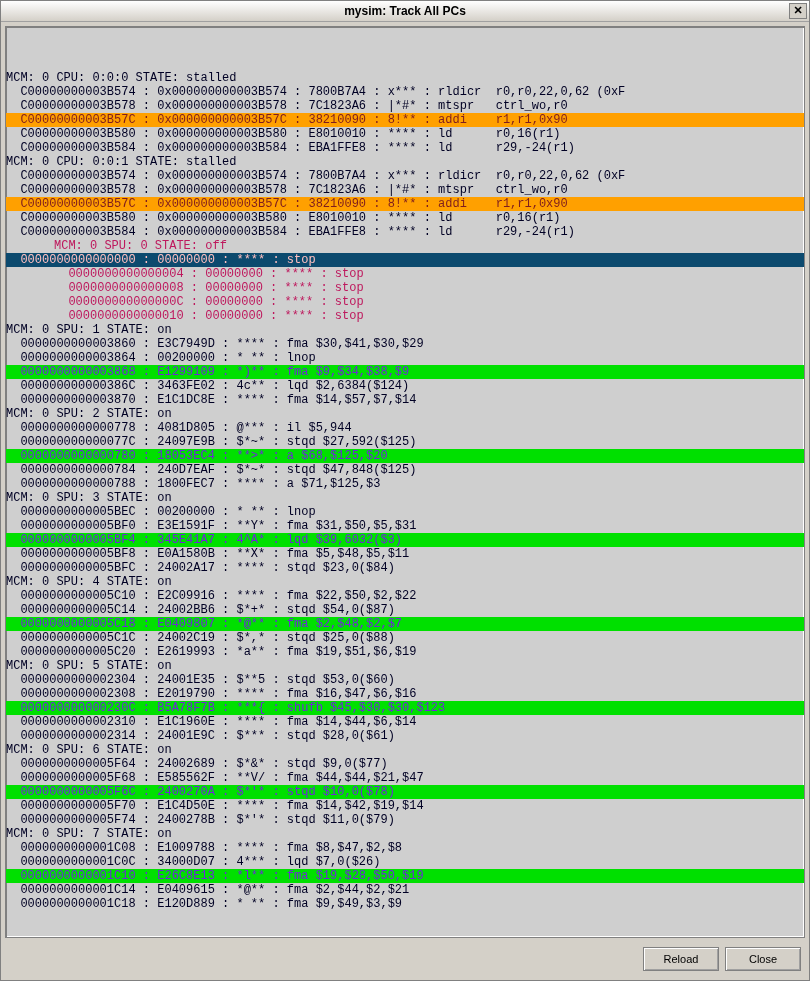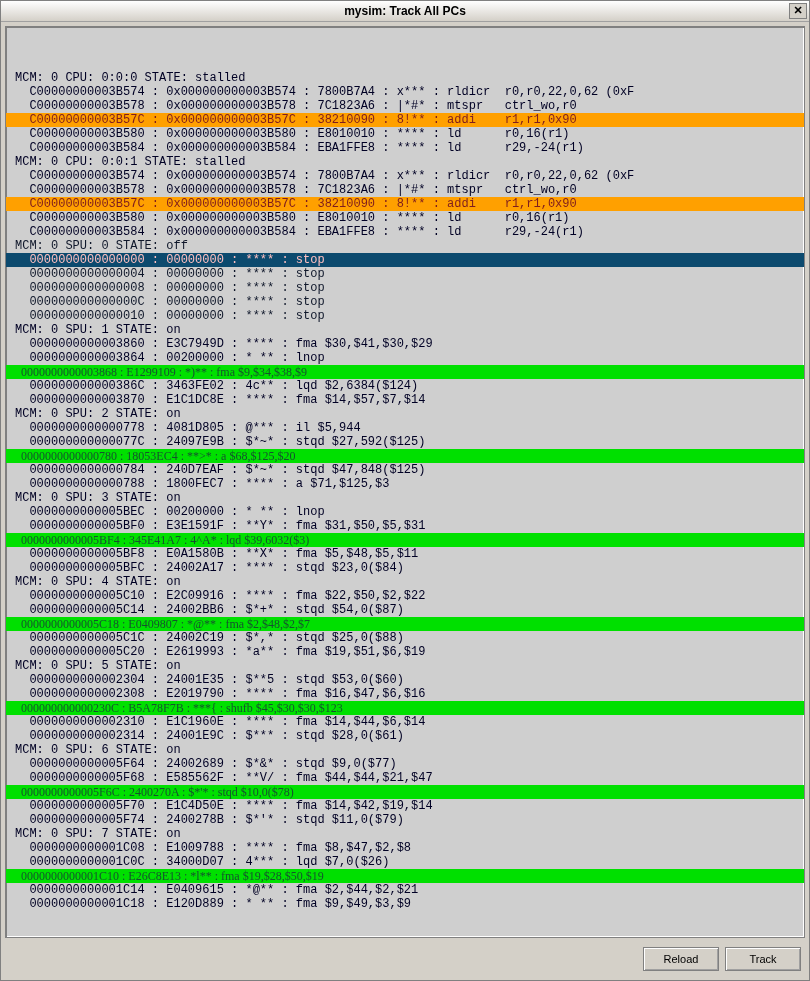--- a/index.html
+++ b/index.html
@@ -57,38 +57,38 @@
     box-sizing: border-box;
   }
   .mono {
     font-family: "Courier New", monospace;
     font-size: 12px;
     line-height: 14px;
     white-space: pre;
     color: #000024;
   }
   .line {
-    padding-left: 9px;
+    padding-left: 0;
     height: 14px;
   }
   .hl-orange {
     background: #ffa000;
     color: #7f1d1d;
   }
   .hl-darkred {
     background: #0c4a6e;
     color: #ffc0c0;
   }
   .hl-green {
     background: #00e000;
-    color: #14532d;
-    font-family: Liberation Serif, serif;
+    color: #6d28d9;
   }
   .dim {
-    color: #0f172a;
+    color: #be185d;
+    margin-left: 48px;
   }
   .footer {
     height: 34px;
     display: flex;
     justify-content: flex-end;
     align-items: center;
     padding: 0 8px 4px 0;
     gap: 6px;
   }
   .btn {
@@ -114,15 +114,15 @@
     <span>mysim: Track All PCs</span>
     <div class="close-btn">✕</div>
   </div>
 
   <div class="content mono" id="content">
     
   <div class="line">MCM: 0 CPU: 0:0:0 STATE: stalled</div><div class="line">  C00000000003B574 : 0x000000000003B574 : 7800B7A4 : x*** : rldicr  r0,r0,22,0,62 (0xF</div><div class="line">  C00000000003B578 : 0x000000000003B578 : 7C1823A6 : |*#* : mtspr   ctrl_wo,r0</div><div class="line hl-orange">  C00000000003B57C : 0x000000000003B57C : 38210090 : 8!** : addi    r1,r1,0x90</div><div class="line">  C00000000003B580 : 0x000000000003B580 : E8010010 : **** : ld      r0,16(r1)</div><div class="line">  C00000000003B584 : 0x000000000003B584 : EBA1FFE8 : **** : ld      r29,-24(r1)</div><div class="line">MCM: 0 CPU: 0:0:1 STATE: stalled</div><div class="line">  C00000000003B574 : 0x000000000003B574 : 7800B7A4 : x*** : rldicr  r0,r0,22,0,62 (0xF</div><div class="line">  C00000000003B578 : 0x000000000003B578 : 7C1823A6 : |*#* : mtspr   ctrl_wo,r0</div><div class="line hl-orange">  C00000000003B57C : 0x000000000003B57C : 38210090 : 8!** : addi    r1,r1,0x90</div><div class="line">  C00000000003B580 : 0x000000000003B580 : E8010010 : **** : ld      r0,16(r1)</div><div class="line">  C00000000003B584 : 0x000000000003B584 : EBA1FFE8 : **** : ld      r29,-24(r1)</div><div class="line dim">MCM: 0 SPU: 0 STATE: off</div><div class="line hl-darkred">  0000000000000000 : 00000000 : **** : stop</div><div class="line dim">  0000000000000004 : 00000000 : **** : stop</div><div class="line dim">  0000000000000008 : 00000000 : **** : stop</div><div class="line dim">  000000000000000C : 00000000 : **** : stop</div><div class="line dim">  0000000000000010 : 00000000 : **** : stop</div><div class="line">MCM: 0 SPU: 1 STATE: on</div><div class="line">  0000000000003860 : E3C7949D : **** : fma $30,$41,$30,$29</div><div class="line">  0000000000003864 : 00200000 : * ** : lnop</div><div class="line hl-green">  0000000000003868 : E1299109 : *)** : fma $9,$34,$38,$9</div><div class="line">  000000000000386C : 3463FE02 : 4c** : lqd $2,6384($124)</div><div class="line">  0000000000003870 : E1C1DC8E : **** : fma $14,$57,$7,$14</div><div class="line">MCM: 0 SPU: 2 STATE: on</div><div class="line">  0000000000000778 : 4081D805 : @*** : il $5,944</div><div class="line">  000000000000077C : 24097E9B : $*~* : stqd $27,592($125)</div><div class="line hl-green">  0000000000000780 : 18053EC4 : **&gt;* : a $68,$125,$20</div><div class="line">  0000000000000784 : 240D7EAF : $*~* : stqd $47,848($125)</div><div class="line">  0000000000000788 : 1800FEC7 : **** : a $71,$125,$3</div><div class="line">MCM: 0 SPU: 3 STATE: on</div><div class="line">  0000000000005BEC : 00200000 : * ** : lnop</div><div class="line">  0000000000005BF0 : E3E1591F : **Y* : fma $31,$50,$5,$31</div><div class="line hl-green">  0000000000005BF4 : 345E41A7 : 4^A* : lqd $39,6032($3)</div><div class="line">  0000000000005BF8 : E0A1580B : **X* : fma $5,$48,$5,$11</div><div class="line">  0000000000005BFC : 24002A17 : **** : stqd $23,0($84)</div><div class="line">MCM: 0 SPU: 4 STATE: on</div><div class="line">  0000000000005C10 : E2C09916 : **** : fma $22,$50,$2,$22</div><div class="line">  0000000000005C14 : 24002BB6 : $*+* : stqd $54,0($87)</div><div class="line hl-green">  0000000000005C18 : E0409807 : *@** : fma $2,$48,$2,$7</div><div class="line">  0000000000005C1C : 24002C19 : $*,* : stqd $25,0($88)</div><div class="line">  0000000000005C20 : E2619993 : *a** : fma $19,$51,$6,$19</div><div class="line">MCM: 0 SPU: 5 STATE: on</div><div class="line">  0000000000002304 : 24001E35 : $**5 : stqd $53,0($60)</div><div class="line">  0000000000002308 : E2019790 : **** : fma $16,$47,$6,$16</div><div class="line hl-green">  000000000000230C : B5A78F7B : ***{ : shufb $45,$30,$30,$123</div><div class="line">  0000000000002310 : E1C1960E : **** : fma $14,$44,$6,$14</div><div class="line">  0000000000002314 : 24001E9C : $*** : stqd $28,0($61)</div><div class="line">MCM: 0 SPU: 6 STATE: on</div><div class="line">  0000000000005F64 : 24002689 : $*&amp;* : stqd $9,0($77)</div><div class="line">  0000000000005F68 : E585562F : **V/ : fma $44,$44,$21,$47</div><div class="line hl-green">  0000000000005F6C : 2400270A : $*'* : stqd $10,0($78)</div><div class="line">  0000000000005F70 : E1C4D50E : **** : fma $14,$42,$19,$14</div><div class="line">  0000000000005F74 : 2400278B : $*'* : stqd $11,0($79)</div><div class="line">MCM: 0 SPU: 7 STATE: on</div><div class="line">  0000000000001C08 : E1009788 : **** : fma $8,$47,$2,$8</div><div class="line">  0000000000001C0C : 34000D07 : 4*** : lqd $7,0($26)</div><div class="line hl-green">  0000000000001C10 : E26C8E13 : *l** : fma $19,$28,$50,$19</div><div class="line">  0000000000001C14 : E0409615 : *@** : fma $2,$44,$2,$21</div><div class="line">  0000000000001C18 : E120D889 : * ** : fma $9,$49,$3,$9</div></div>
 
   <div class="footer">
     <div class="btn">Reload</div>
-    <div class="btn">Track</div>
+    <div class="btn">Close</div>
   </div>
 </div>
 
 </body></html>

